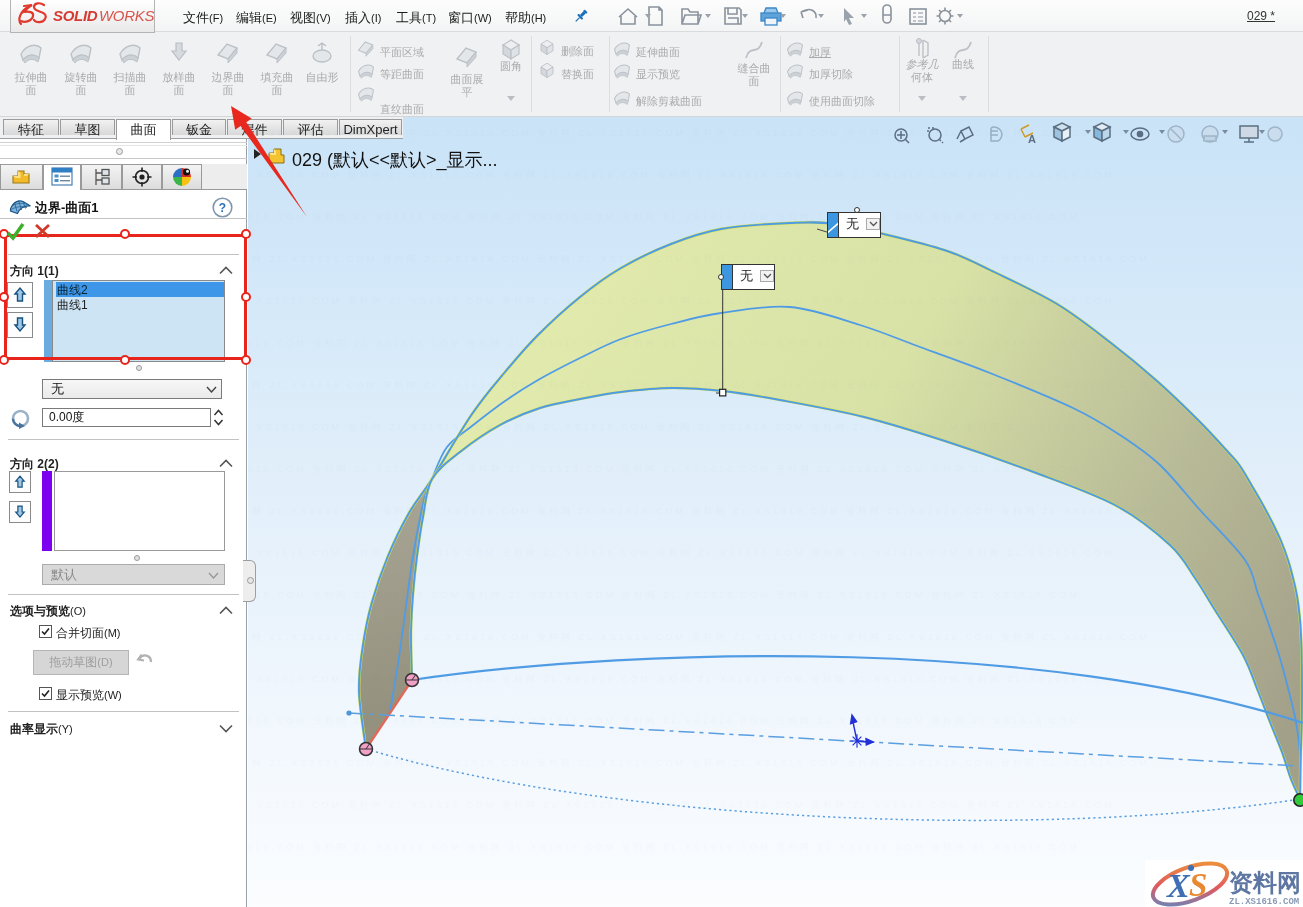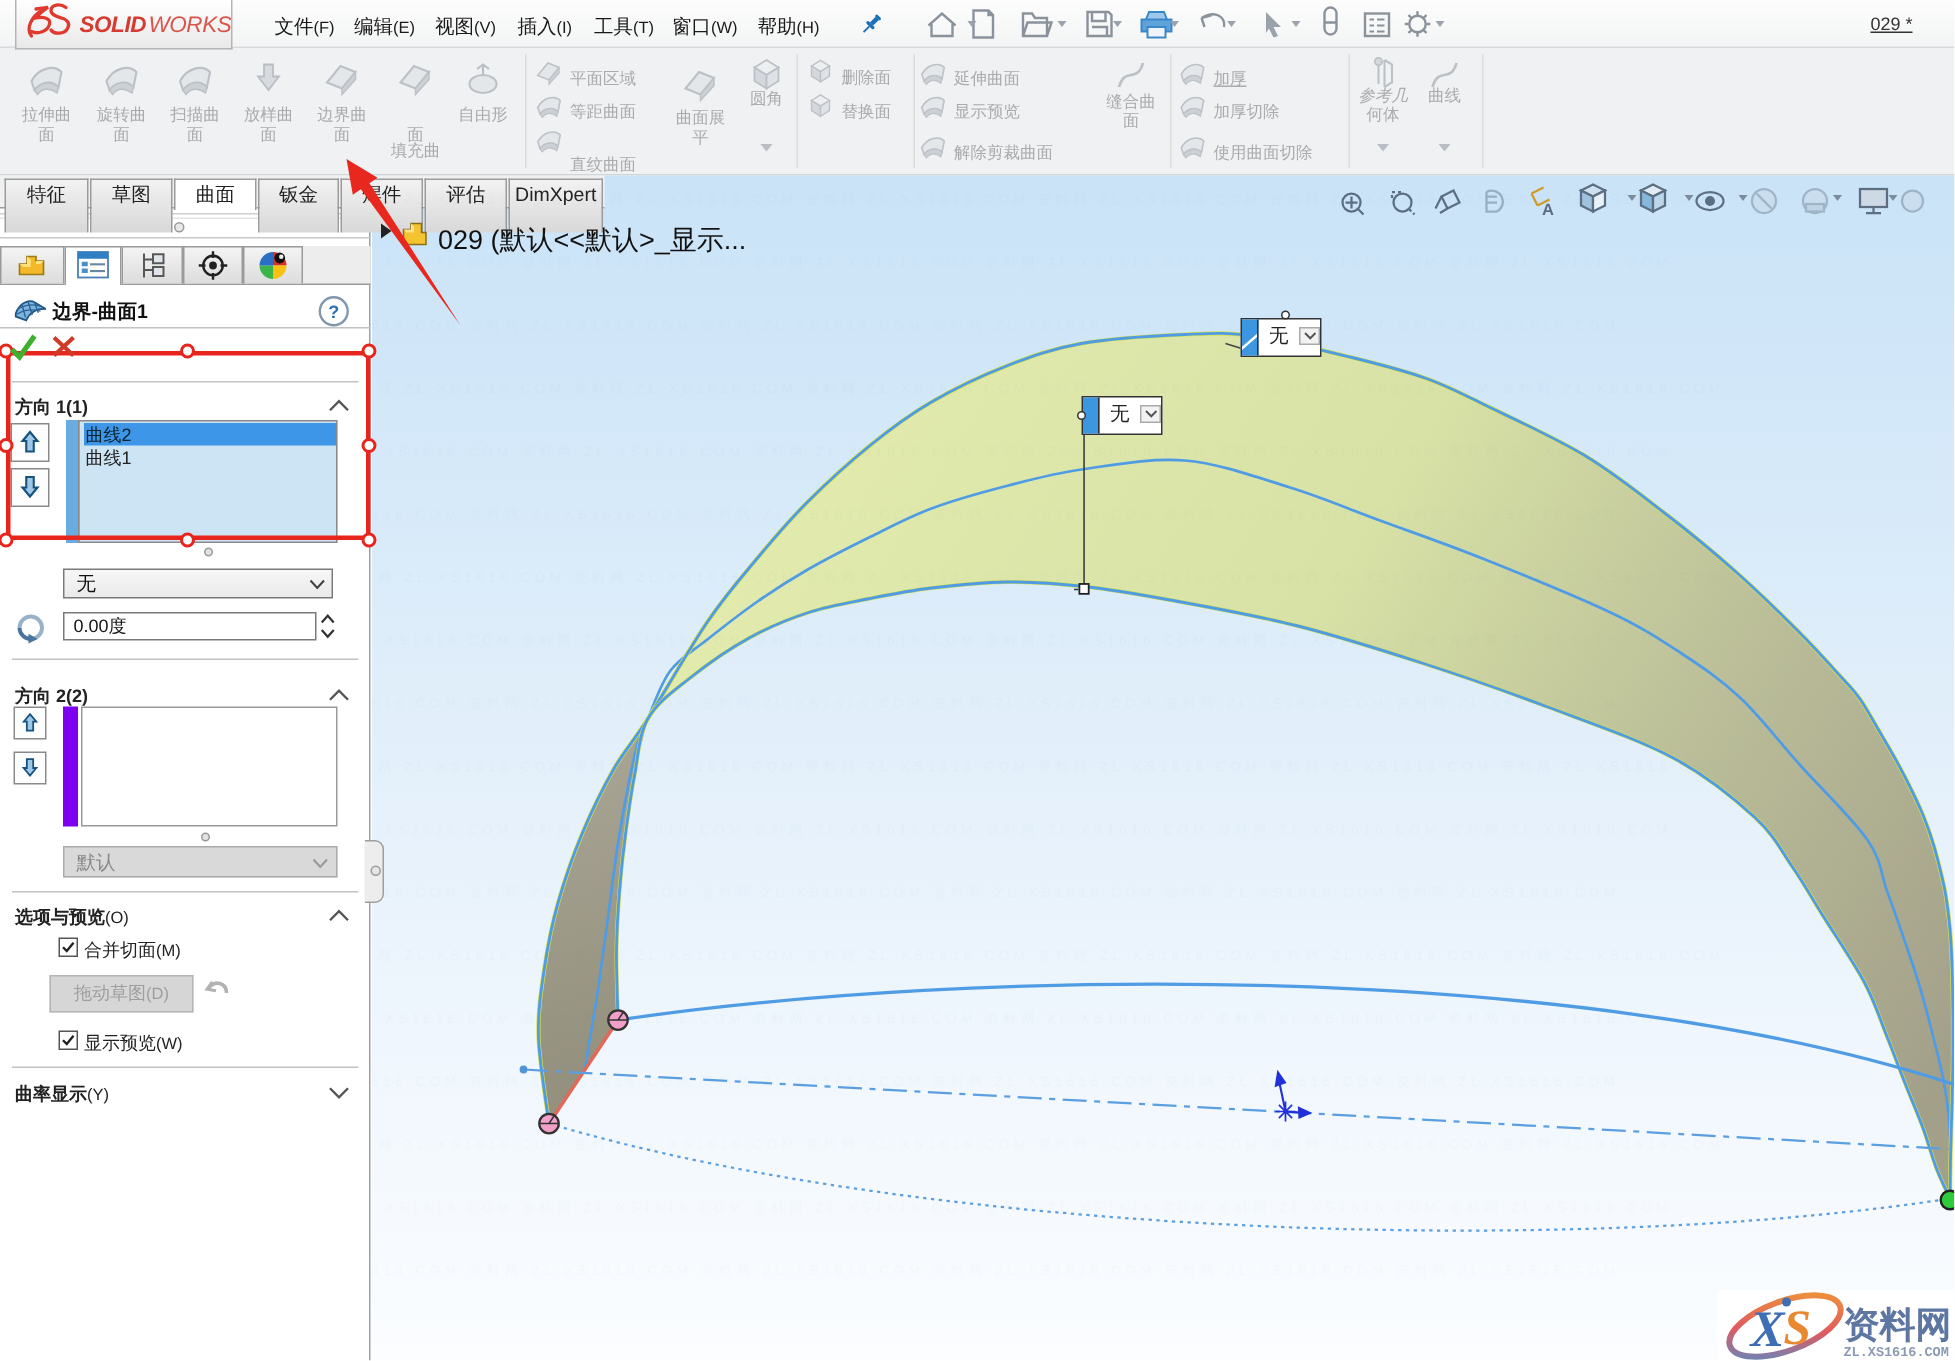--- a/index.html
+++ b/index.html
@@ -8,21 +8,21 @@
 #menubar{left:0;top:0;width:1303px;height:32px;background:linear-gradient(#fdfdfd,#f3f4f5);border-bottom:1px solid #d9dadb;}
 #logobox{left:10px;top:0;width:145px;height:33px;background:linear-gradient(#ffffff,#e9e9e9);border:1px solid #b4b4b4;border-top:none;z-index:2;}
 .menu{top:9px;font-size:13px;color:#1a1a1a;}
 .mnems{font-size:11px;}
 #docname{right:28px;top:9px;font-size:12px;color:#333;text-decoration:underline;}
 #ribbon{left:0;top:32px;width:1303px;height:85px;background:#f0f1f2;border-bottom:1px solid #d4d5d6;}
 .rsep{top:36px;width:1px;height:76px;background:#dcdddd;}
 .bigbtn{text-align:center;color:#a9abad;font-size:11px;line-height:12px;}
 .rowbtn{color:#a9abad;font-size:11px;white-space:nowrap;}
 #tabstrip{left:0;top:117px;width:403px;height:22px;background:#eef0f1;border-bottom:1px solid #9aa0a5;z-index:2;}
-.tab{top:119px;height:36px;background:linear-gradient(#f2f2f2,#d8d8d8);border:1px solid #9b9b9b;border-bottom:none;font-size:13px;color:#222;text-align:center;line-height:19px;z-index:2;}
+.tab{top:119px;height:16px;background:linear-gradient(#f2f2f2,#d8d8d8);border:1px solid #9b9b9b;border-bottom:none;font-size:13px;color:#222;text-align:center;line-height:19px;z-index:2;}
 .tab.active{background:#fff;height:21px;z-index:3;}
 #panel{left:0;top:139px;width:247px;height:768px;background:#fff;border-right:1px solid #9aa0a5;}
 .sechead{font-size:12px;font-weight:bold;color:#222;}
 .sep{height:1px;background:#c2c2c2;}
 .updn{width:26px;height:26px;background:#fdfdfd;border:1px solid #8a8a8a;}
 #viewport{left:248px;top:117px;width:1055px;height:790px;background:linear-gradient(#cae3f7 0%,#d3e8f9 20%,#e2effa 47%,#eff6fd 72%,#fbfdff 100%);overflow:hidden;}
 .callout{position:absolute;height:26px;background:#fff;border:1.6px solid #333;display:flex;z-index:5;}
 .callout .cb{width:11px;height:100%;background:#3d97e0;border-right:1.6px solid #333;position:relative;overflow:hidden;}
 .callout .ct{width:27px;text-align:center;font-size:13px;color:#222;line-height:22px;}
 .callout .cv{width:14px;height:12px;margin-top:5px;border:1px solid #aaa;background:#f2f2f2;font-size:8px;color:#444;text-align:center;line-height:10px;}
@@ -113,21 +113,21 @@
 <svg class="abs" style="left:216px;top:8px" width="24" height="24" viewBox="0 0 24 24">
       <path d="M2 15 L11 4 L21 8 L12 19 Z" fill="#e4e7ea" stroke="#bcc1c7" stroke-width="1.4"></path>
       <path d="M12 19 L21 8 L21 13 L12 23 Z" fill="#ccd1d6" stroke="#bcc1c7" stroke-width="1"></path>
     </svg>
 <div class="abs bigbtn" style="left:193px;top:39px;width:70px;">边界曲</div>
 <div class="abs bigbtn" style="left:193px;top:52px;width:70px;">面</div>
 <svg class="abs" style="left:265px;top:8px" width="24" height="24" viewBox="0 0 24 24">
       <path d="M2 15 L11 4 L21 8 L12 19 Z" fill="#e4e7ea" stroke="#bcc1c7" stroke-width="1.4"></path>
       <path d="M12 19 L21 8 L21 13 L12 23 Z" fill="#ccd1d6" stroke="#bcc1c7" stroke-width="1"></path>
     </svg>
-<div class="abs bigbtn" style="left:242px;top:39px;width:70px;margin-top:24px;">填充曲</div>
+<div class="abs bigbtn" style="left:242px;top:39px;width:70px;">填充曲</div>
 <div class="abs bigbtn" style="left:242px;top:52px;width:70px;">面</div>
 <svg class="abs" style="left:310px;top:8px" width="24" height="24" viewBox="0 0 24 24">
       <path d="M12 3 L12 10 M8 6 L12 3 L16 6" stroke="#b9bec4" stroke-width="1.4" fill="none"></path>
       <ellipse cx="12" cy="16" rx="9" ry="6" fill="#e4e7ea" stroke="#bcc1c7" stroke-width="1.4"></ellipse>
     </svg>
 <div class="abs bigbtn" style="left:287px;top:39px;width:70px;">自由形</div>
 <svg class="abs" style="left:357px;top:7px" width="18" height="18" viewBox="0 0 24 24">
       <path d="M2 15 L11 4 L21 8 L12 19 Z" fill="#e4e7ea" stroke="#bcc1c7" stroke-width="1.4"></path>
       <path d="M12 19 L21 8 L21 13 L12 23 Z" fill="#ccd1d6" stroke="#bcc1c7" stroke-width="1"></path>
     </svg>

